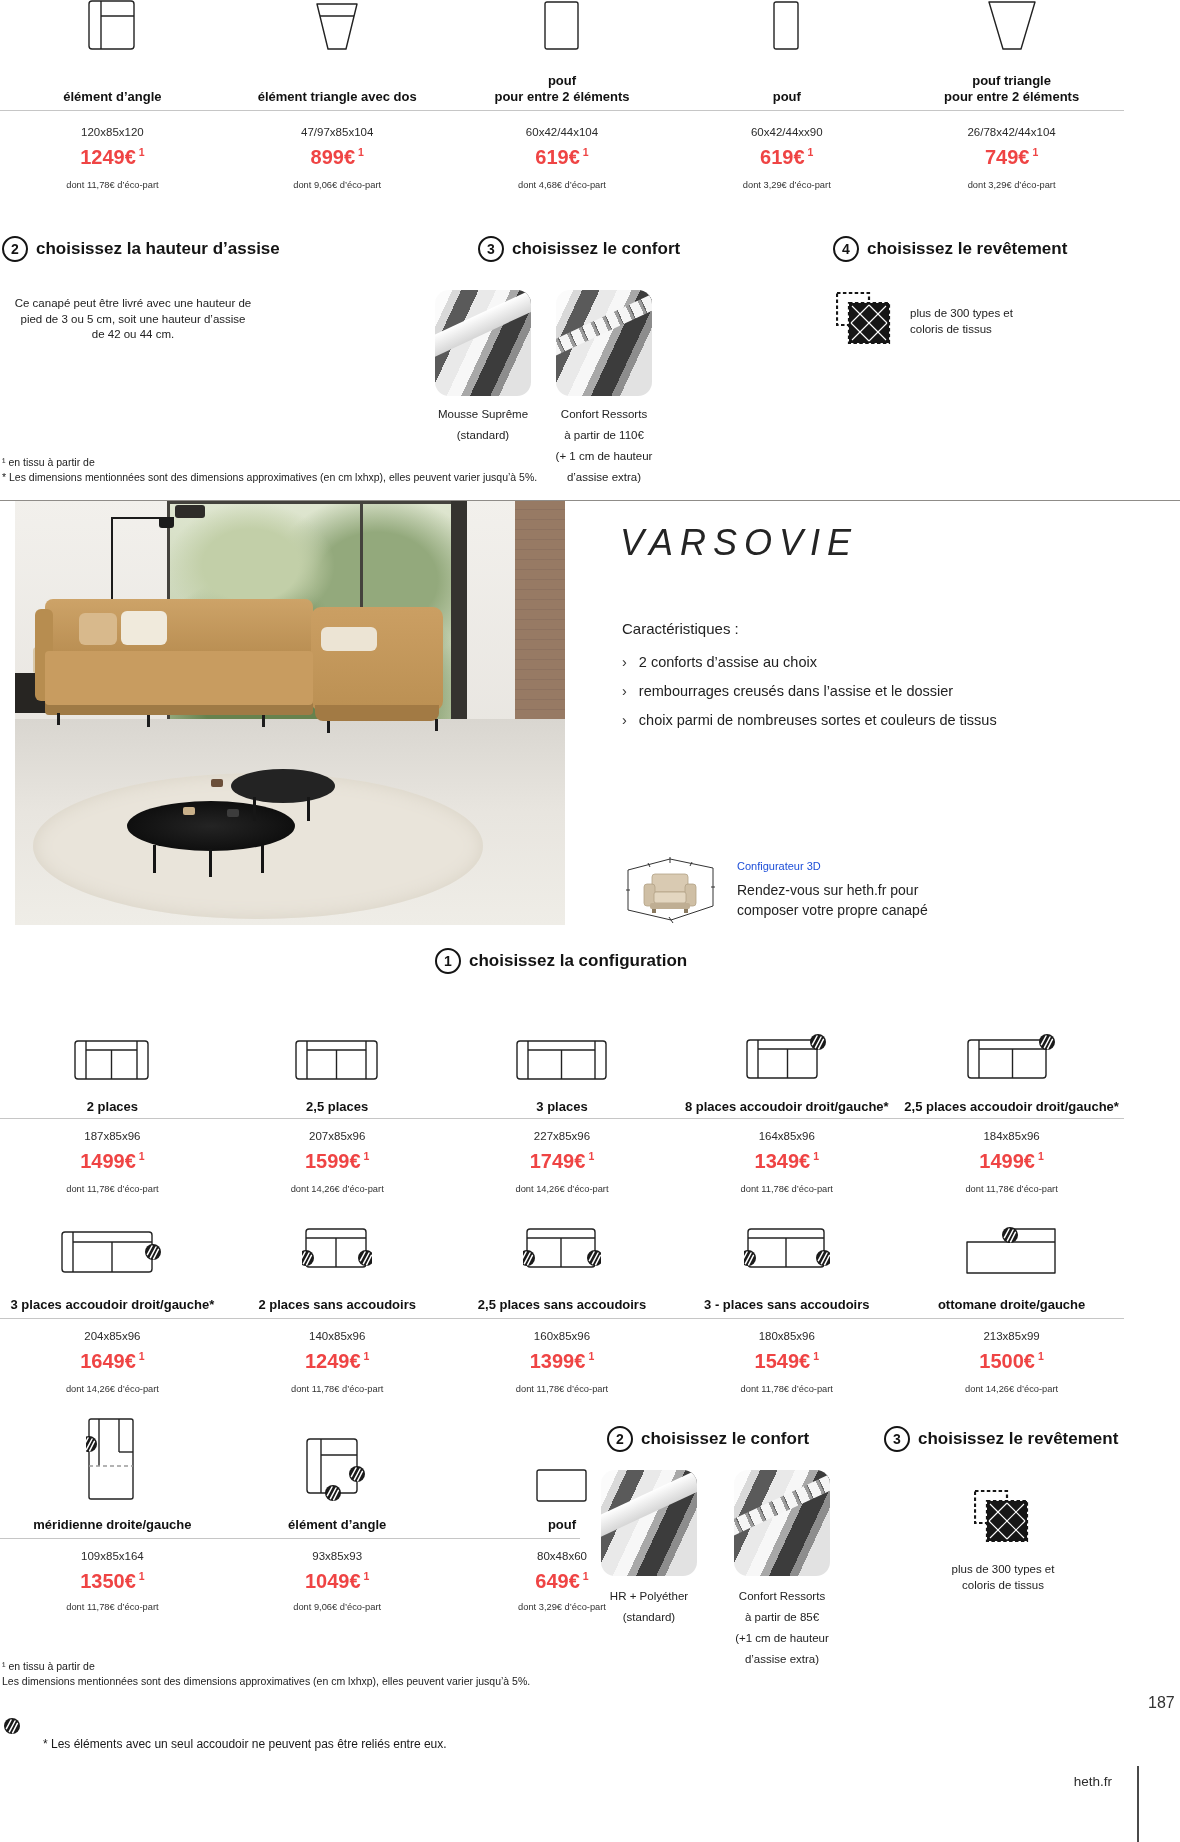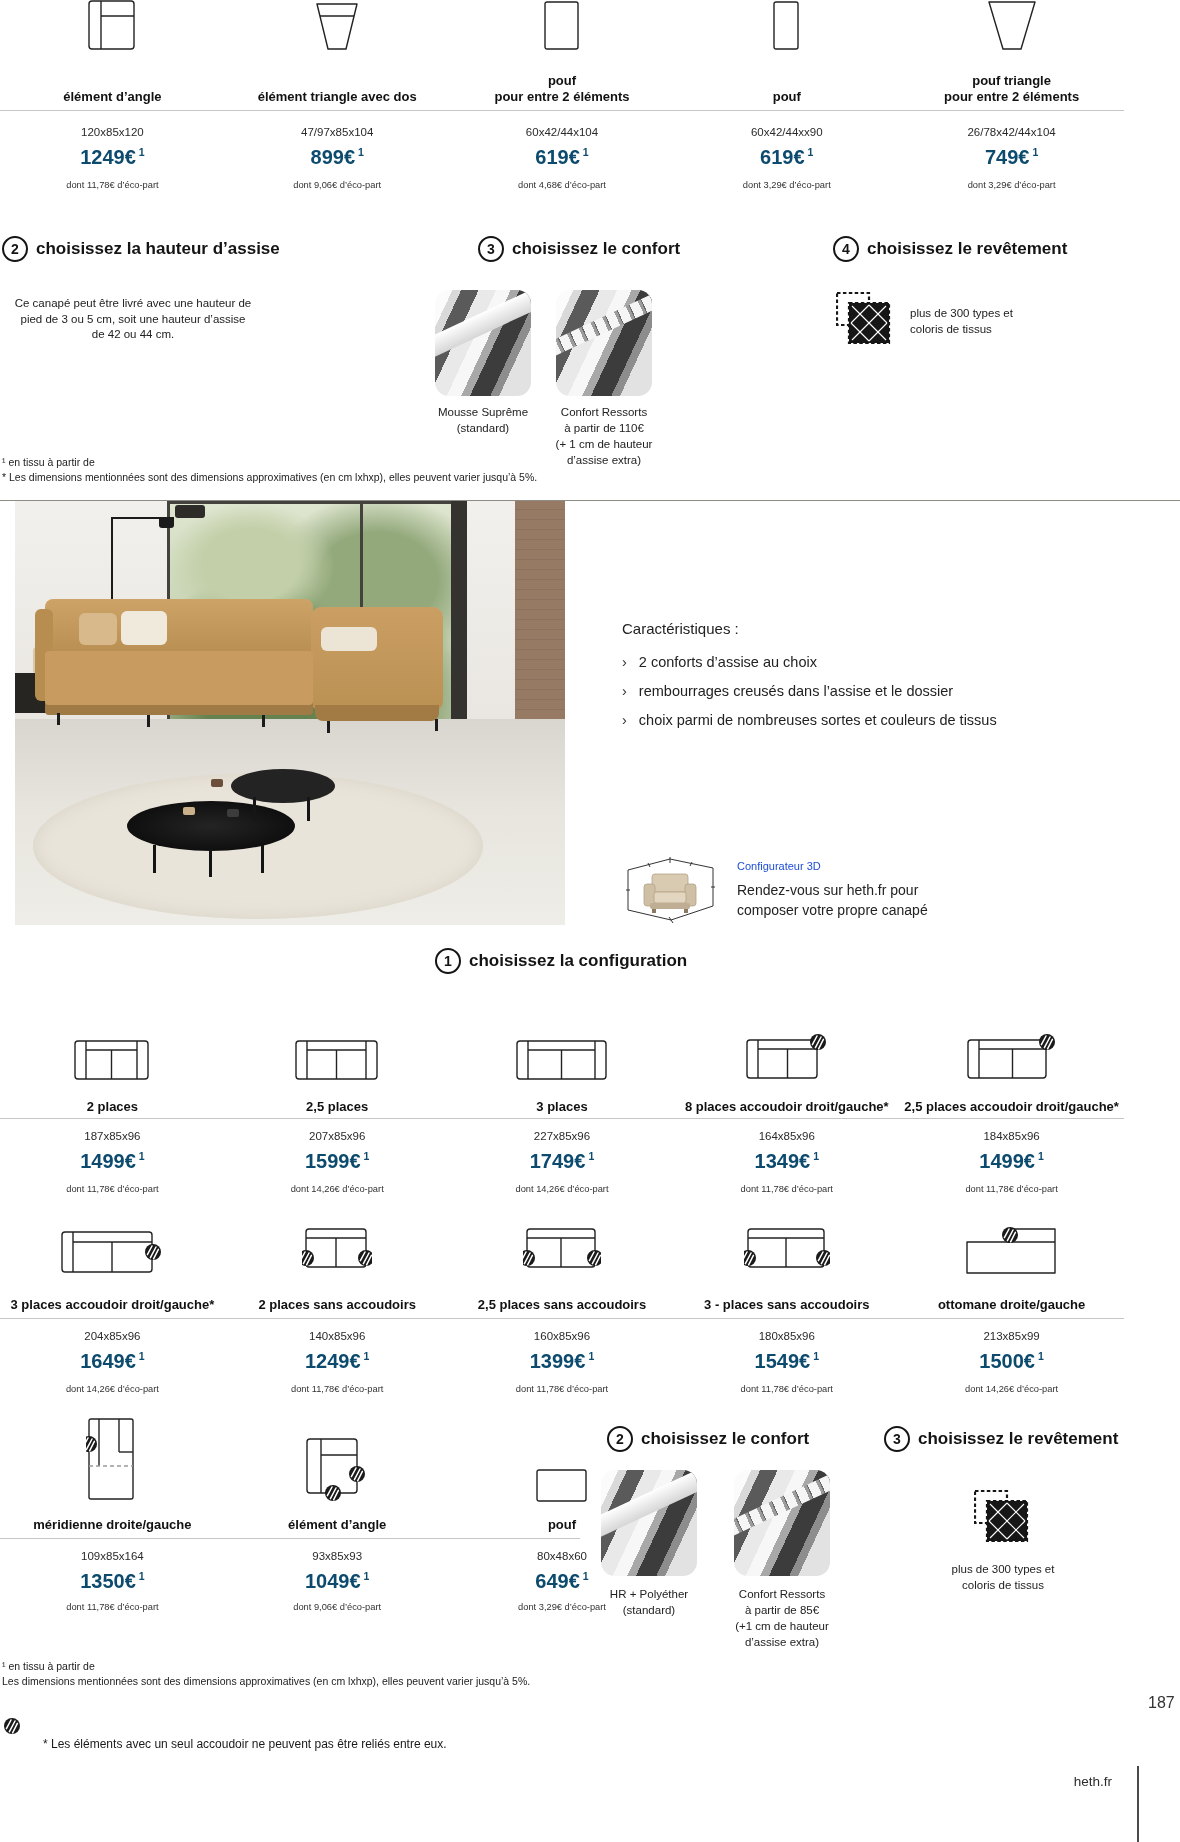--- a/index.html
+++ b/index.html
@@ -7,39 +7,39 @@
         font-family:"Liberation Sans",sans-serif;color:#1c1c1c;}
   .abs{position:absolute;}
   .preline{white-space:pre-line;}
   
   .grid5{position:absolute;left:0;width:1124px;display:flex;}
   .grid5 > .col{flex:0 0 224.8px;display:flex;justify-content:center;align-items:flex-end;text-align:center;}
   .grid3{position:absolute;left:0;width:674.4px;display:flex;}
   .grid3 > .col{flex:0 0 224.8px;display:flex;justify-content:center;align-items:flex-end;text-align:right;}
   .cell-label{font-weight:bold;font-size:13px;line-height:15.5px;color:#111;}
   .cell-dims{font-size:11.5px;color:#2a2a2a;}
-  .cell-price{font-weight:bold;font-size:20px;color:#0c4a6e;}
+  .cell-price{font-weight:bold;font-size:20px;color:#ef4444;}
   .cell-price sup{font-size:10.5px;margin-left:3px;}
   .cell-eco{font-size:9.3px;color:#333;}
   .rule{position:absolute;height:1px;background:#c6c6c6;}
   
   .step{position:absolute;display:flex;align-items:center;gap:8px;}
   .step .num{width:22px;height:22px;border:2.4px solid #141414;border-radius:50%;
              font-weight:bold;font-size:14px;line-height:22px;text-align:center;color:#141414;flex:0 0 auto;}
   .step .ttl{font-weight:bold;font-size:17px;color:#141414;}
   
   .thumb{position:absolute;width:96px;height:106px;border-radius:14px;overflow:hidden;
     background:linear-gradient(115deg,#fbfbfb 0 12%,#d9d9d9 12% 18%,#5a5a5a 18% 30%,
       #e9e9e9 30% 42%,#f7f7f7 42% 52%,#a8a8a8 52% 58%,#3c3c3c 58% 72%,#8d8d8d 72% 78%,#e2e2e2 78% 100%);}
   .thumb-mousse::after{content:"";position:absolute;left:-12%;top:20%;width:135%;height:20px;
     background:linear-gradient(#ffffff,#d6d6d6);transform:rotate(-25deg);}
   .thumb-ressorts::after{content:"";position:absolute;left:-12%;top:24%;width:135%;height:15px;
     background:repeating-linear-gradient(90deg,#f5f5f5 0 9px,#9c9c9c 9px 12px,#686868 12px 13px);
     transform:rotate(-25deg);border-radius:3px;}
-  .thumb-label{position:absolute;font-size:11.5px;line-height:16px;text-align:center;color:#222;}
+  .thumb-label{position:absolute;font-size:11.5px;line-height:21px;text-align:center;color:#222;}
   
   .footnote{position:absolute;font-size:10.5px;line-height:15px;color:#222;}
   .swatch-note{position:absolute;font-size:11.5px;line-height:15.5px;color:#222;}
   
   #section-rule{position:absolute;left:0;top:500px;width:1180px;height:1px;background:#8f8c88;}
   #product-name{position:absolute;left:620px;top:522px;font-size:36px;font-style:italic;font-weight:300;
     letter-spacing:7px;color:#242424;}
   #features-title{position:absolute;left:622px;top:620px;font-size:15px;color:#222;}
   .feature{position:absolute;left:622px;display:flex;gap:12px;font-size:14.5px;color:#222;}
   .feature .mark{color:#333;}
@@ -304,20 +304,21 @@
     <div class="ph-cushion" style="left:106px;top:110px;width:46px;height:34px;background:#f0eadc"></div>
     <div class="ph-cushion" style="left:306px;top:126px;width:56px;height:24px;background:#ece4d4"></div>
     <div class="ph-leg"></div>
     <div class="ph-table1"></div>
     <div class="ph-table1-legs"></div>
     <div class="ph-table2"></div>
     <div class="ph-table2-legs"></div>
     <div class="ph-decor"></div>
   </div>
 
+  <div id="product-name">VARSOVIE</div>
   <div id="features-title">Caractéristiques :</div>
   <div class="feature" style="top:654px">
     <span class="mark">›</span>
     <span>2 conforts d’assise au choix</span>
   </div>
   <div class="feature" style="top:683px">
     <span class="mark">›</span>
     <span>rembourrages creusés dans l’assise et le dossier</span>
   </div>
   <div class="feature" style="top:712px">

